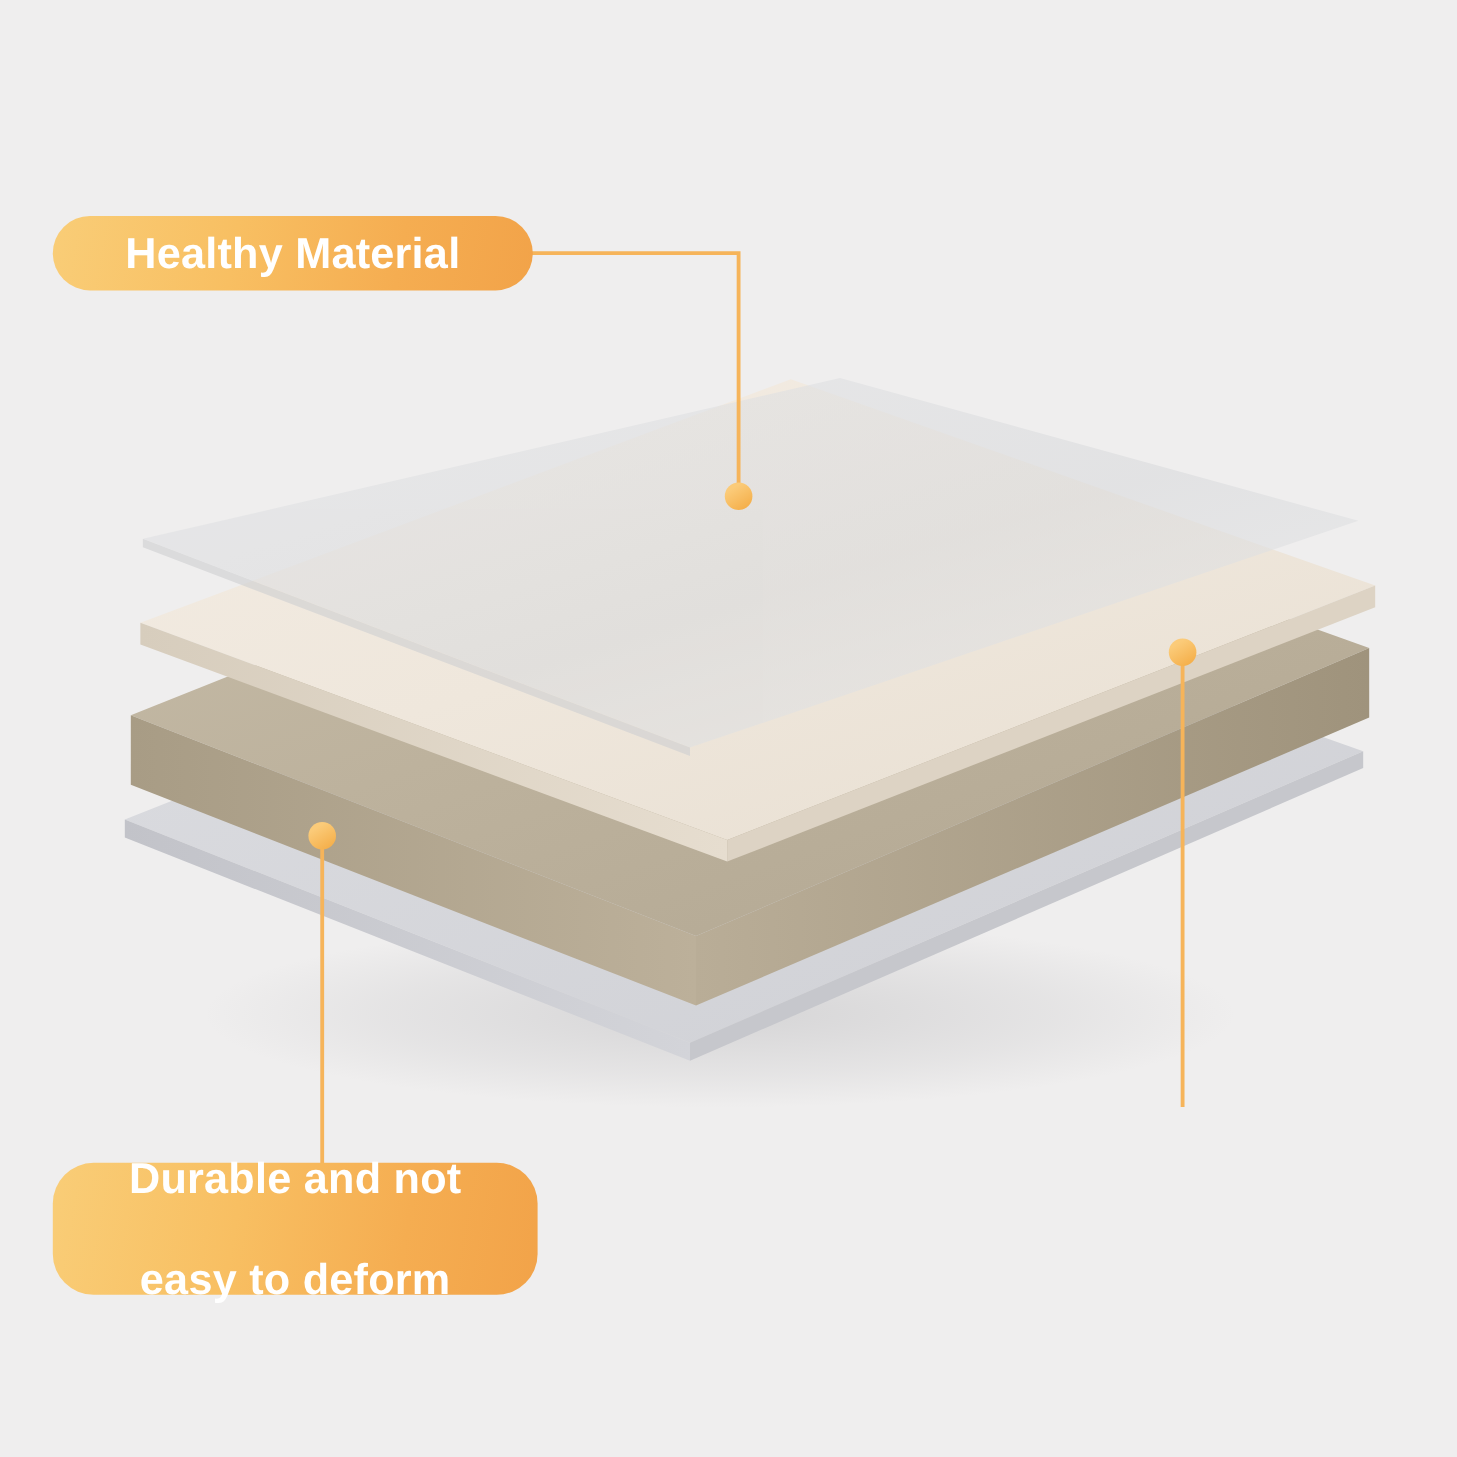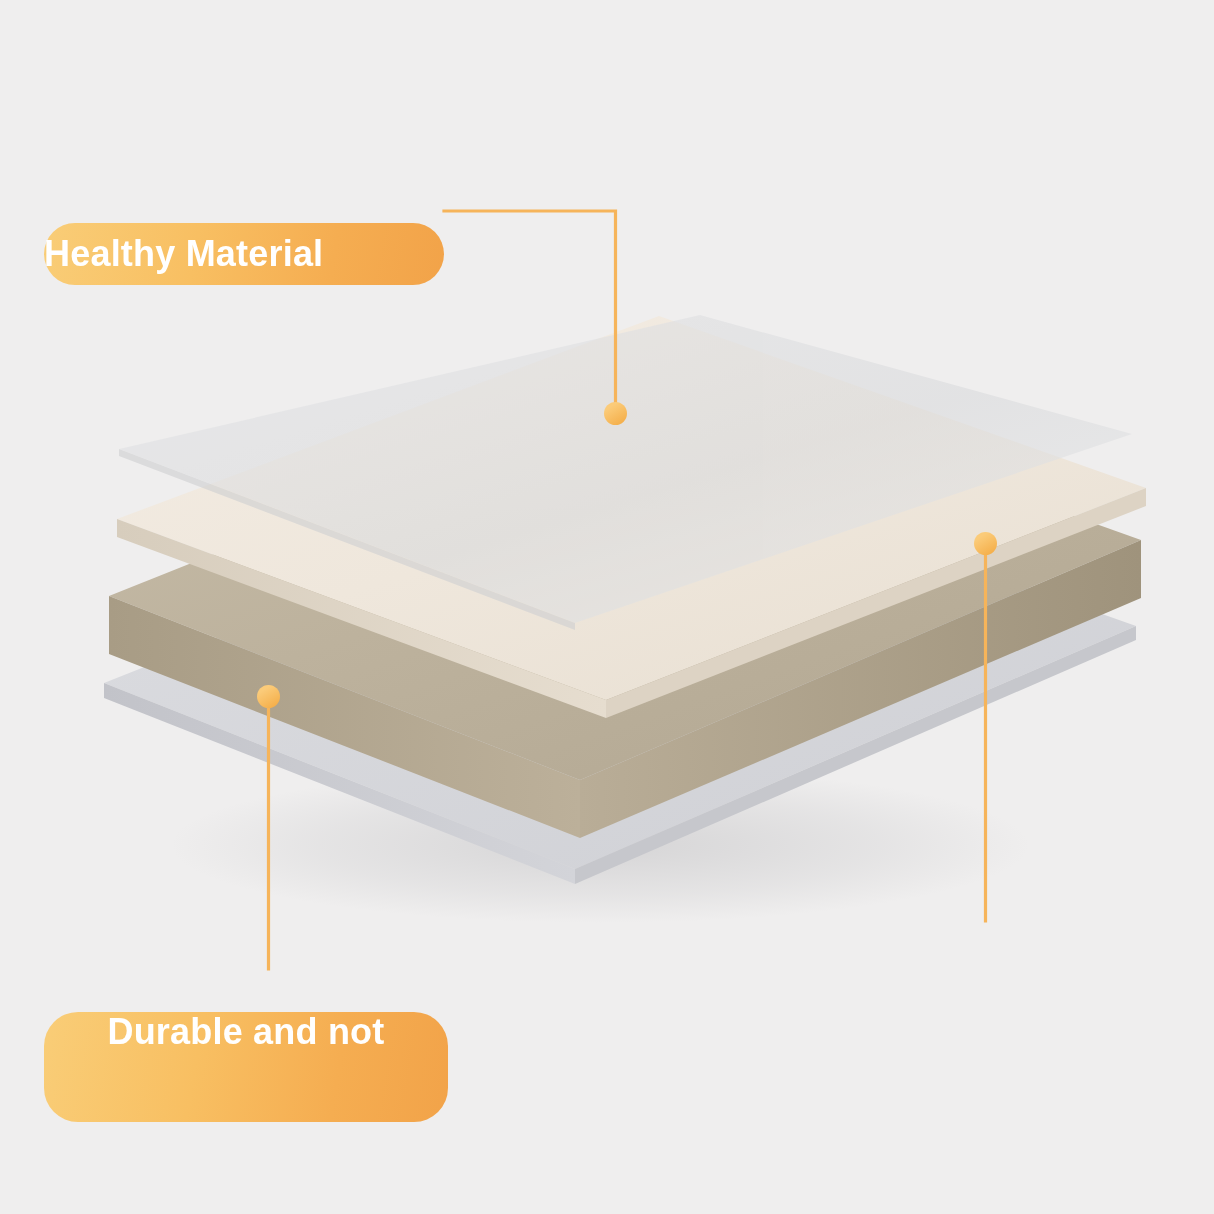--- a/index.html
+++ b/index.html
@@ -24,26 +24,26 @@
     inset: 0;
     width: 1214px;
     height: 1214px;
   }
 
   
   .pill {
     position: absolute;
     display: flex;
     align-items: center;
+    justify-content: center;
     box-sizing: border-box;
     color: #ffffff;
     text-align: center;
     letter-spacing: 0.2px;
     background: linear-gradient(100deg, #f9cd77 0%, #f8bf62 38%, #f5ad51 72%, #f2a349 100%);
-    margin-top: 43px;
   }
   .pill span { display: block; line-height: 1.12; }
 
   #pill-healthy {
     left: 44px;  top: 180px;
     width: 400px; height: 62px;
     border-radius: 31px;
     font-size: 36px;
     font-weight: 700;
   }
@@ -159,15 +159,16 @@
     <circle cx="268.5" cy="696.5" r="11.5" fill="url(#gDot)"></circle>
   </svg>
 
   <div class="pill" id="pill-healthy">
     <span>Healthy Material</span>
   </div>
 
 
   <div class="pill" id="pill-durable">
     <span>Durable and not</span>
+    <span>easy to deform</span>
   </div>
 
 </div>
 
 </body></html>

